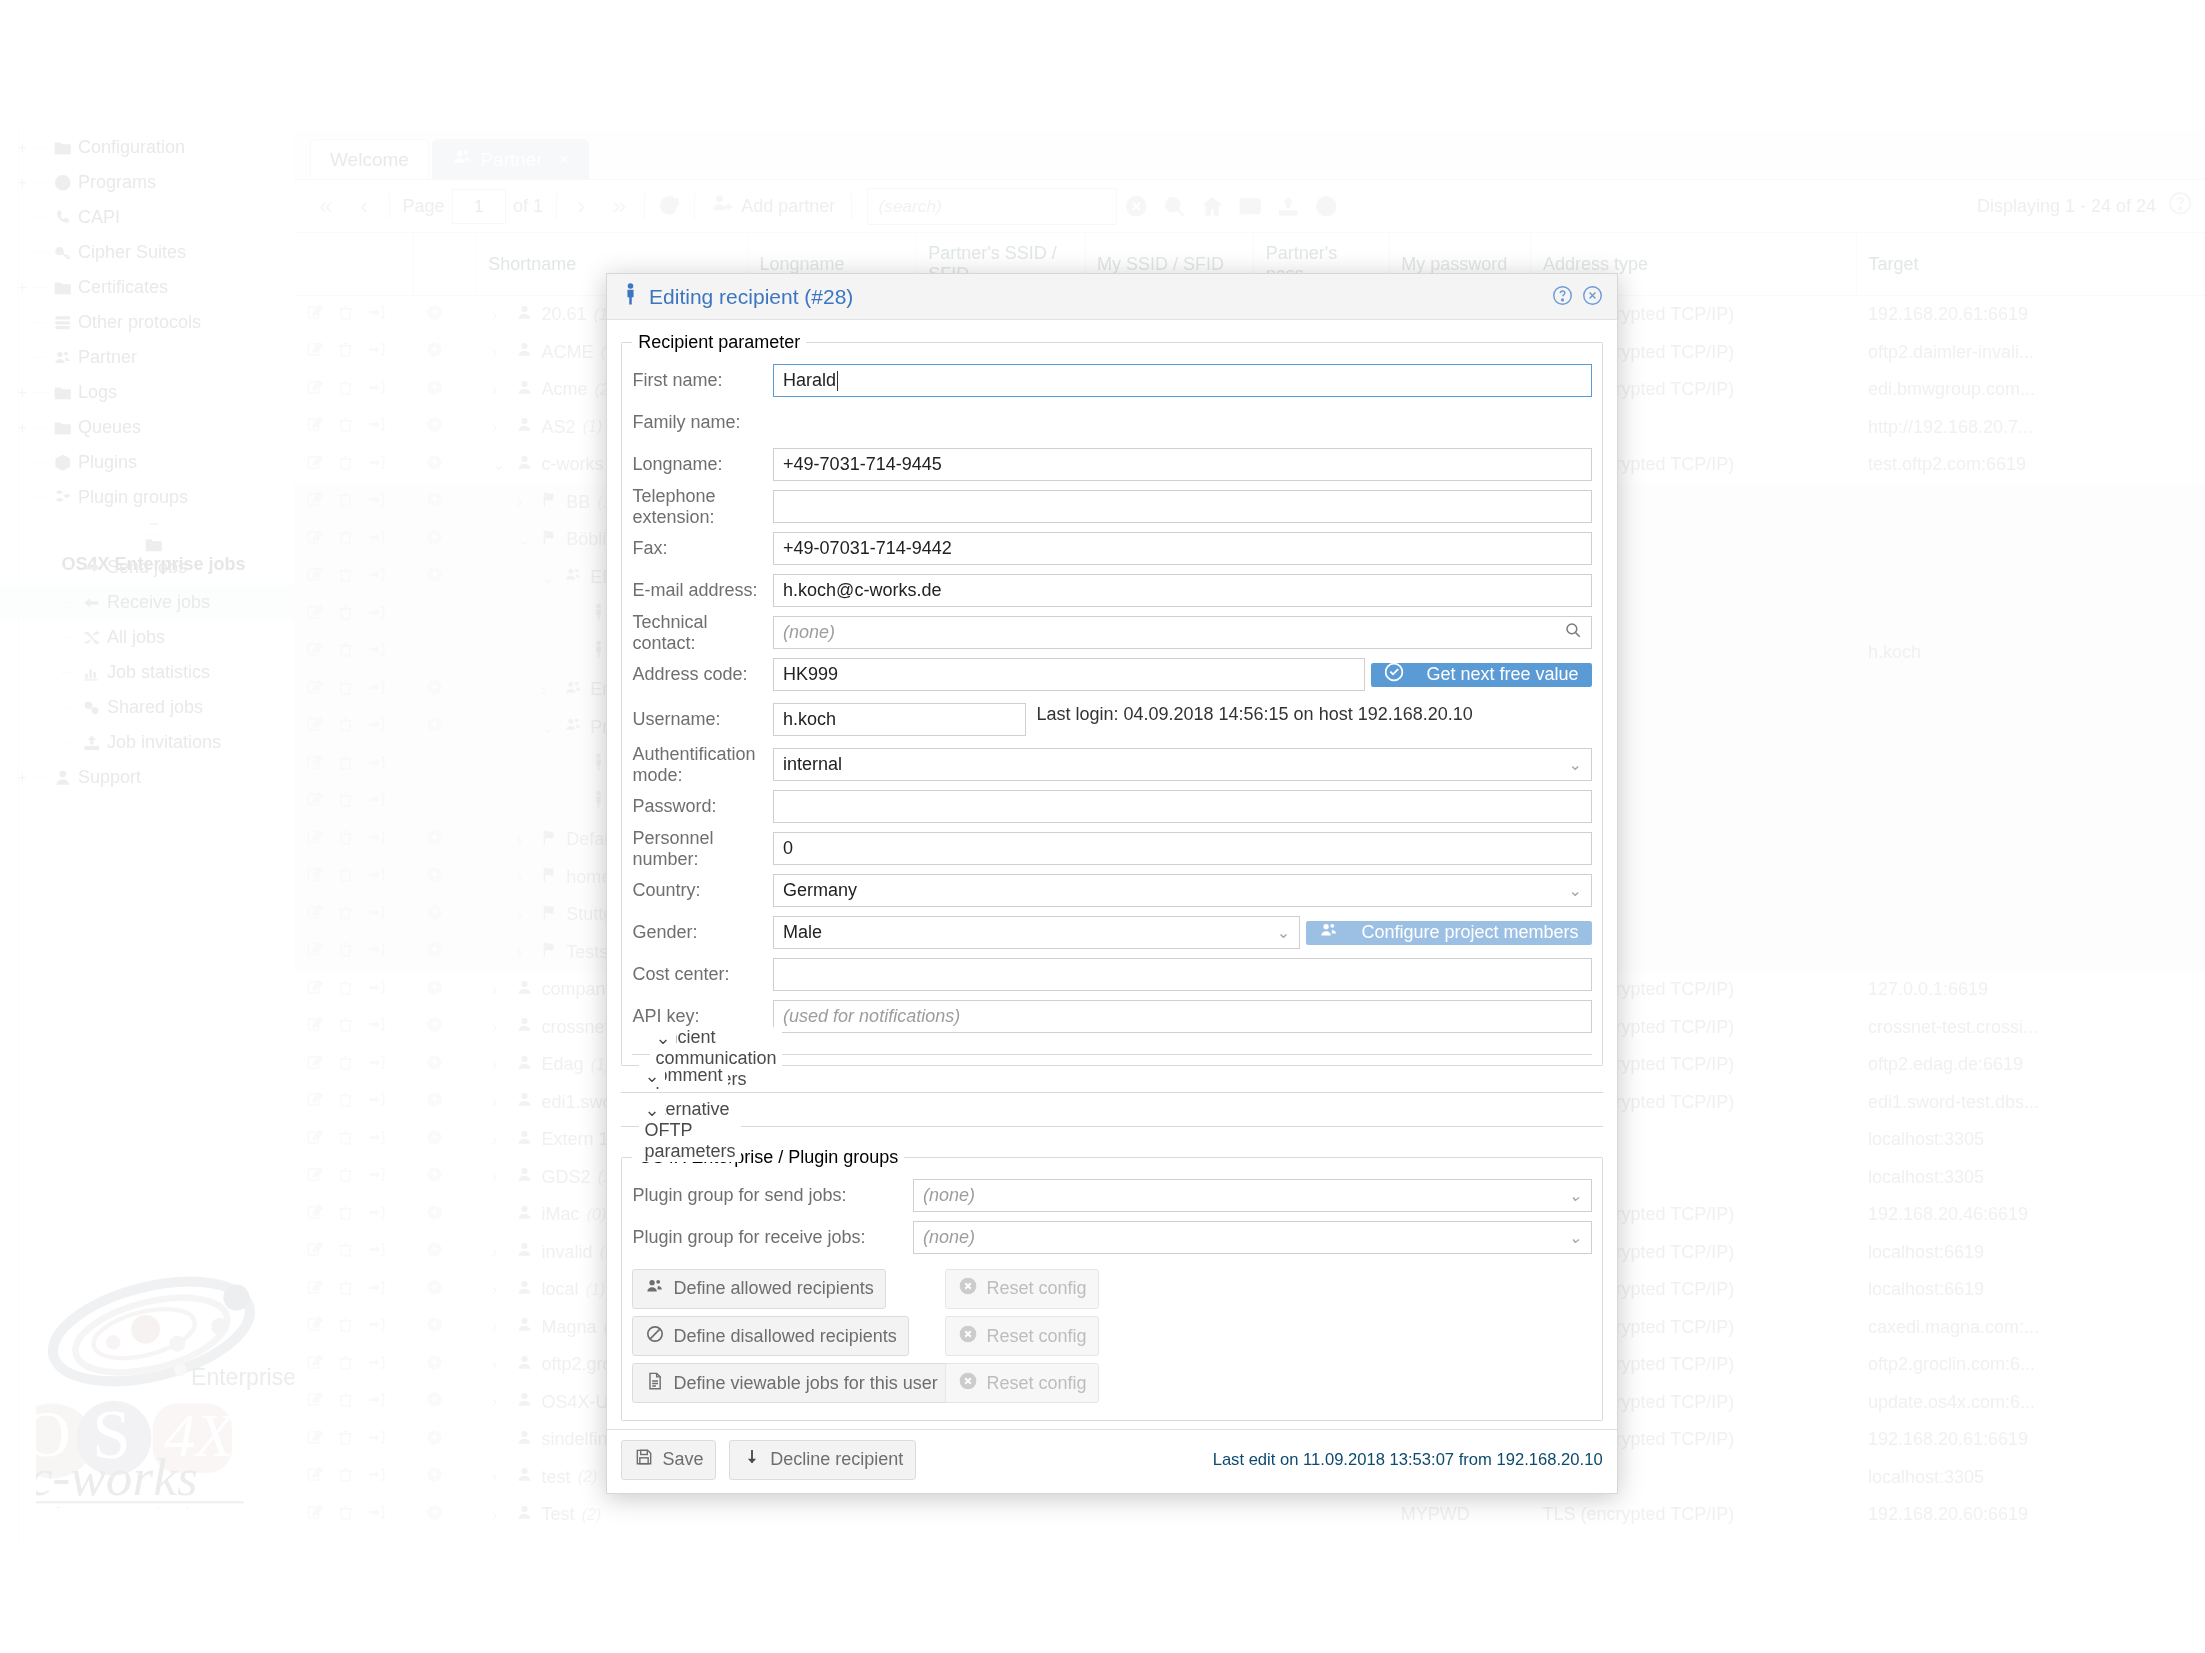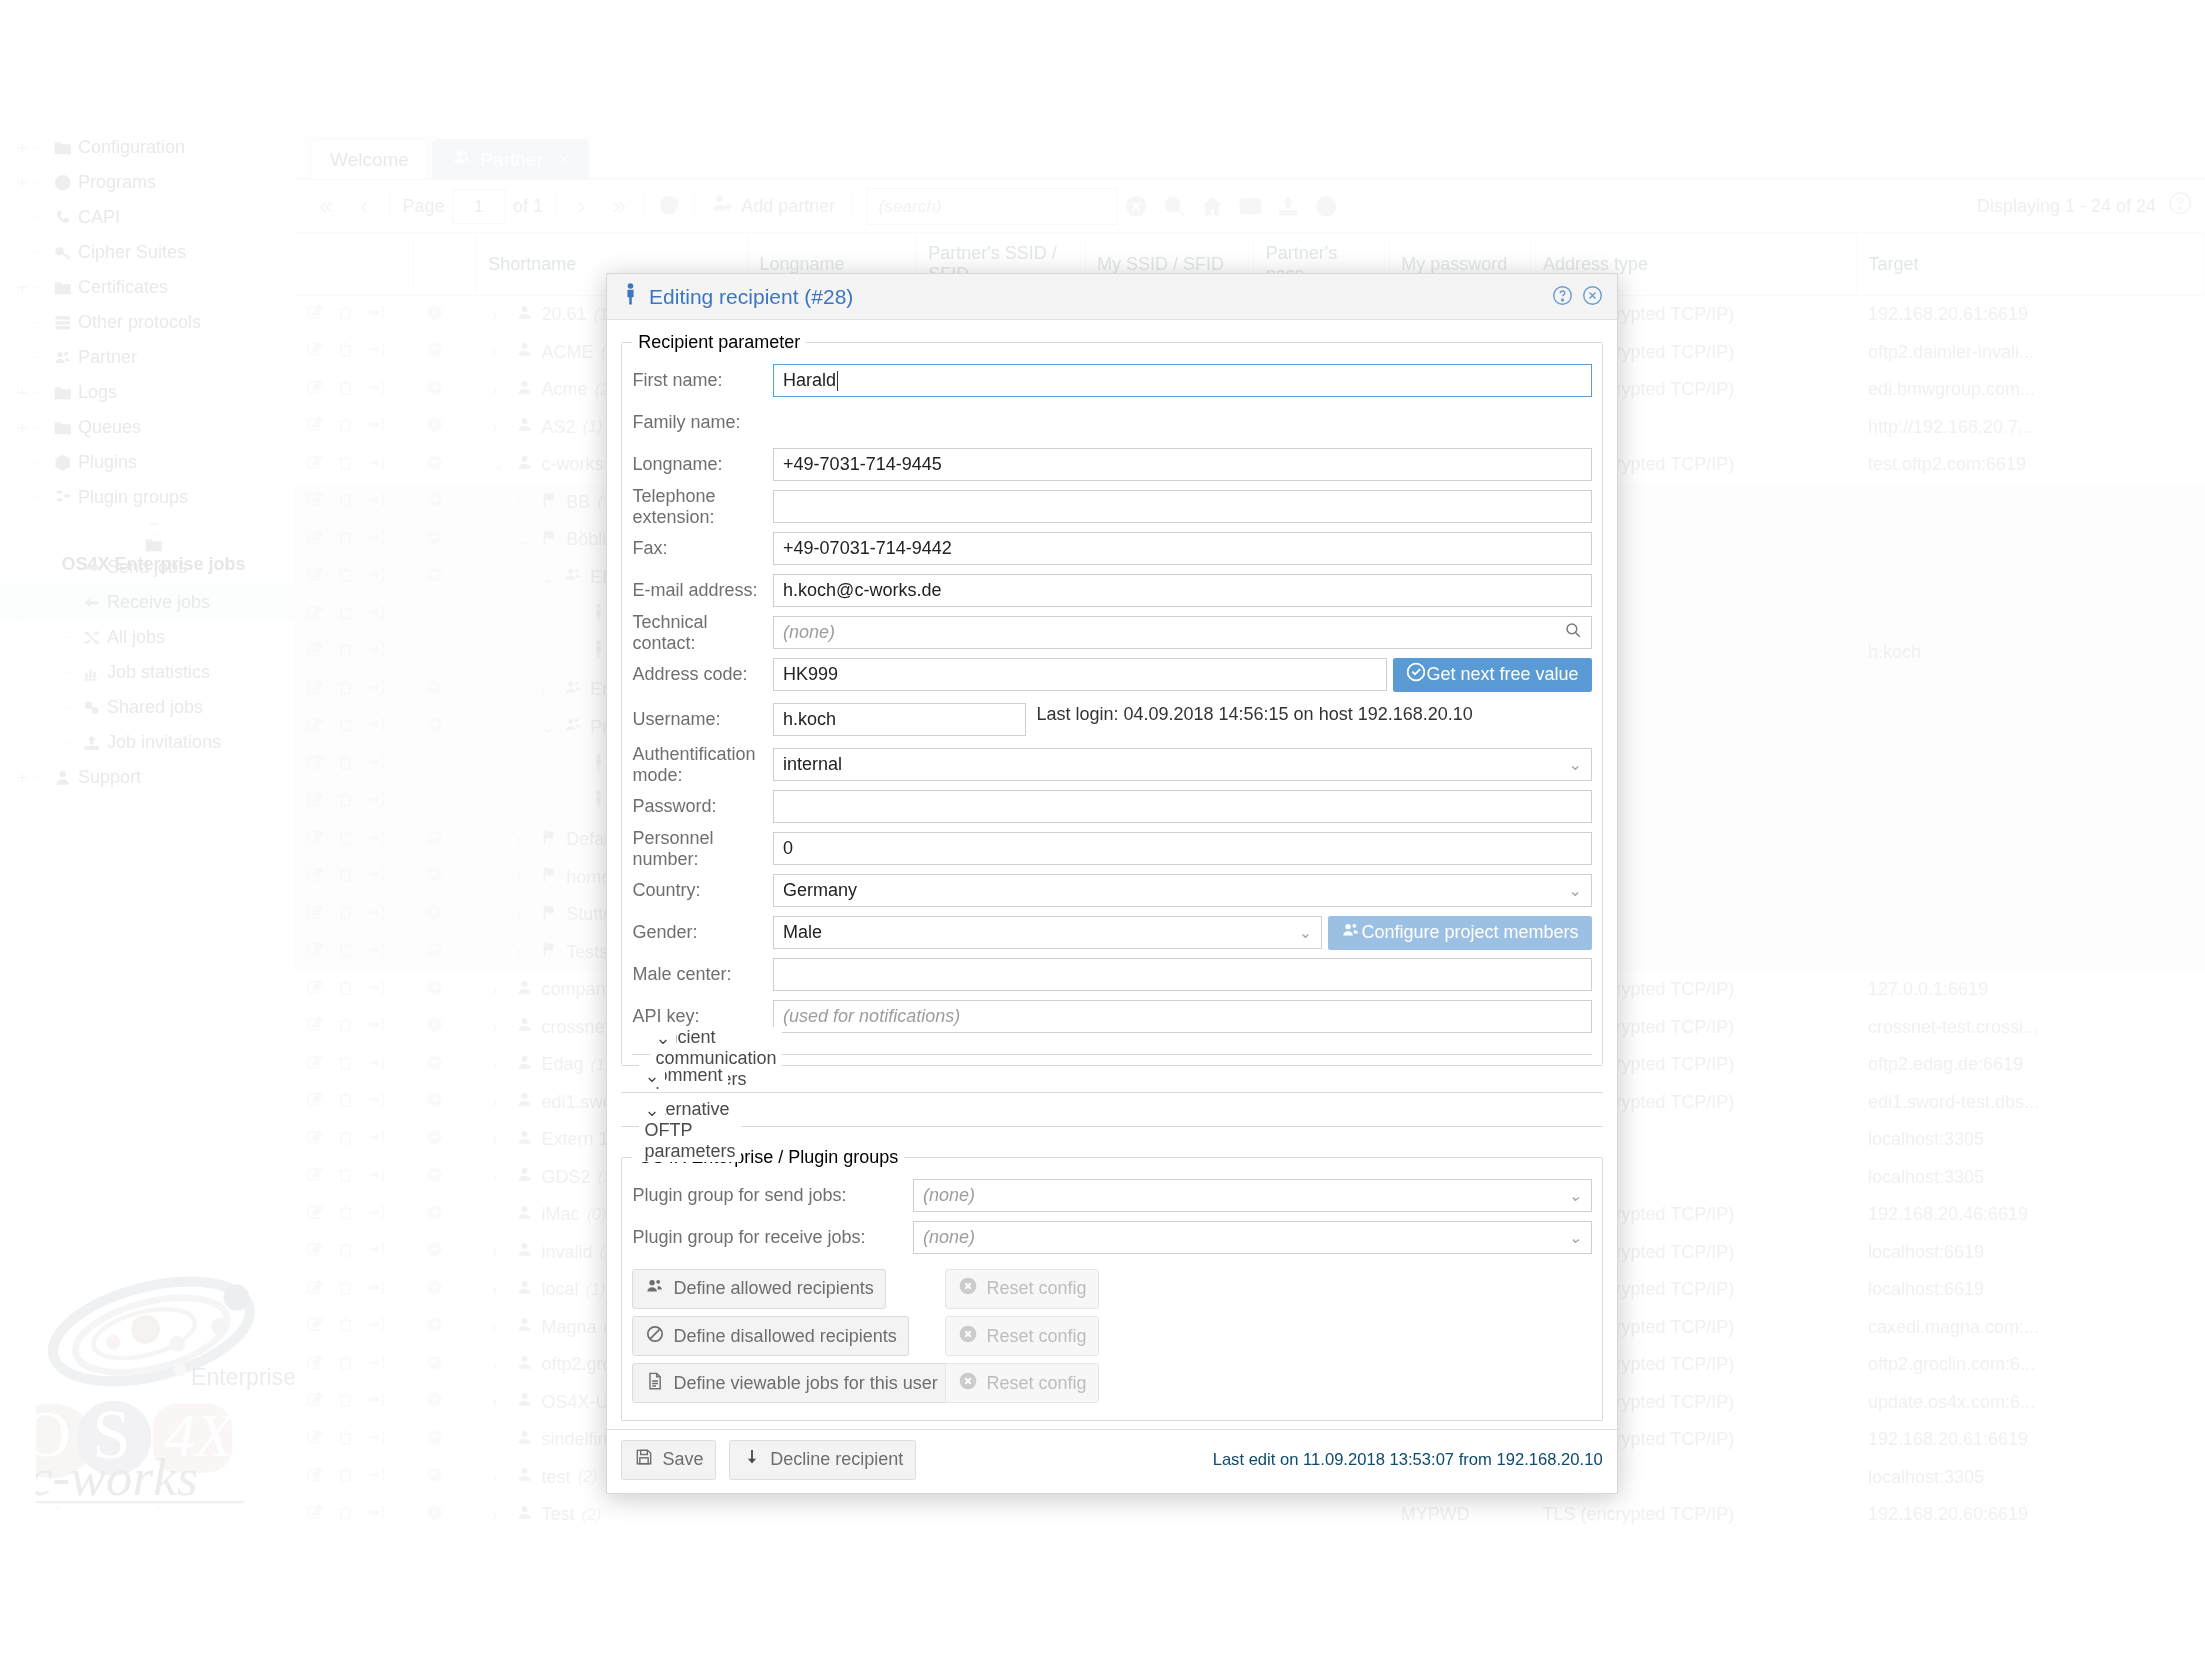--- a/index.html
+++ b/index.html
@@ -82,21 +82,21 @@
   .flabel{width:141px;flex:none;font-size:18px;color:#6f6f6f;}
   .fctl{flex:1;display:flex;align-items:center;}
   .finput{flex:1;height:33px;border:0.7px solid #cfcfcf;background:#fff;display:flex;align-items:center;padding:0 8.7px;font-size:18px;color:#222;box-sizing:border-box;}
   .finput.focused{border:1.4px solid #5b9bd5;}
   .finput.ph{color:#9d9d9d;font-style:italic;}
   .caretcur{display:inline-block;width:1.4px;height:20px;background:#333;margin-left:0.7px;}
   .sel-arrow{margin-left:auto;color:#a9a9a9;font-size:16px;}
   .searchicon{margin-left:auto;color:#8b8b8b;}
   .searchicon svg{width:18px;height:18px;fill:none;stroke:#7a7a7a;stroke-width:2;}
 
-  .btn-blue{height:34px;background:#5b9bd5;color:#fff;font-size:18px;display:flex;align-items:center;gap:1px;padding:0 13px;border-radius:2.2px;margin-left:5.8px;white-space:nowrap;}
+  .btn-blue{height:24px;background:#5b9bd5;color:#fff;font-size:18px;display:flex;align-items:center;gap:23px;padding:0 13px;border-radius:2.2px;margin-left:5.8px;white-space:nowrap;}
   .btn-blue.light{background:#9cc0e4;}
   .btn-blue svg{width:20px;height:20px;fill:#fff;}
 
   .tip{font-size:18px;color:#333;line-height:1.25;padding-left:10px;flex:1;}
 
   .btn-grey{height:38px;background:#f3f3f3;border:0.7px solid #dcdcdc;border-radius:2.9px;
             display:flex;align-items:center;gap:8.7px;padding:0 11.5px;font-size:18px;color:#6e6e6e;white-space:nowrap;}
   .btn-grey.dis{color:#bdbdbd;border-color:#e6e6e6;background:#f7f7f7;}
   .btn-grey svg{width:20px;height:20px;}
   .btnrow{display:flex;align-items:center;gap:10px;margin-bottom:7.2px;}
@@ -1966,21 +1966,21 @@
                   <path d="M2.8 18.6c0-3.1 2.6-5.1 5.7-5.1s5.7 2 5.7 5.1z"></path>
                   <path d="M15.6 12c2.5 0 4.8 1.7 4.8 4.1h-5.2z"></path>
                 </svg>
             </span>
             <span>Configure project members</span>
           </div>
         </div>
       </div>
 
       <div class="frow">
-        <div class="flabel">Male center:</div>
+        <div class="flabel">Cost center:</div>
         <div class="fctl">
             <div class="finput"></div>
           </div>
       </div>
 
       <div class="frow">
         <div class="flabel">API key:</div>
         <div class="fctl">
             <div class="finput ph">(used for notifications)</div>
           </div>

